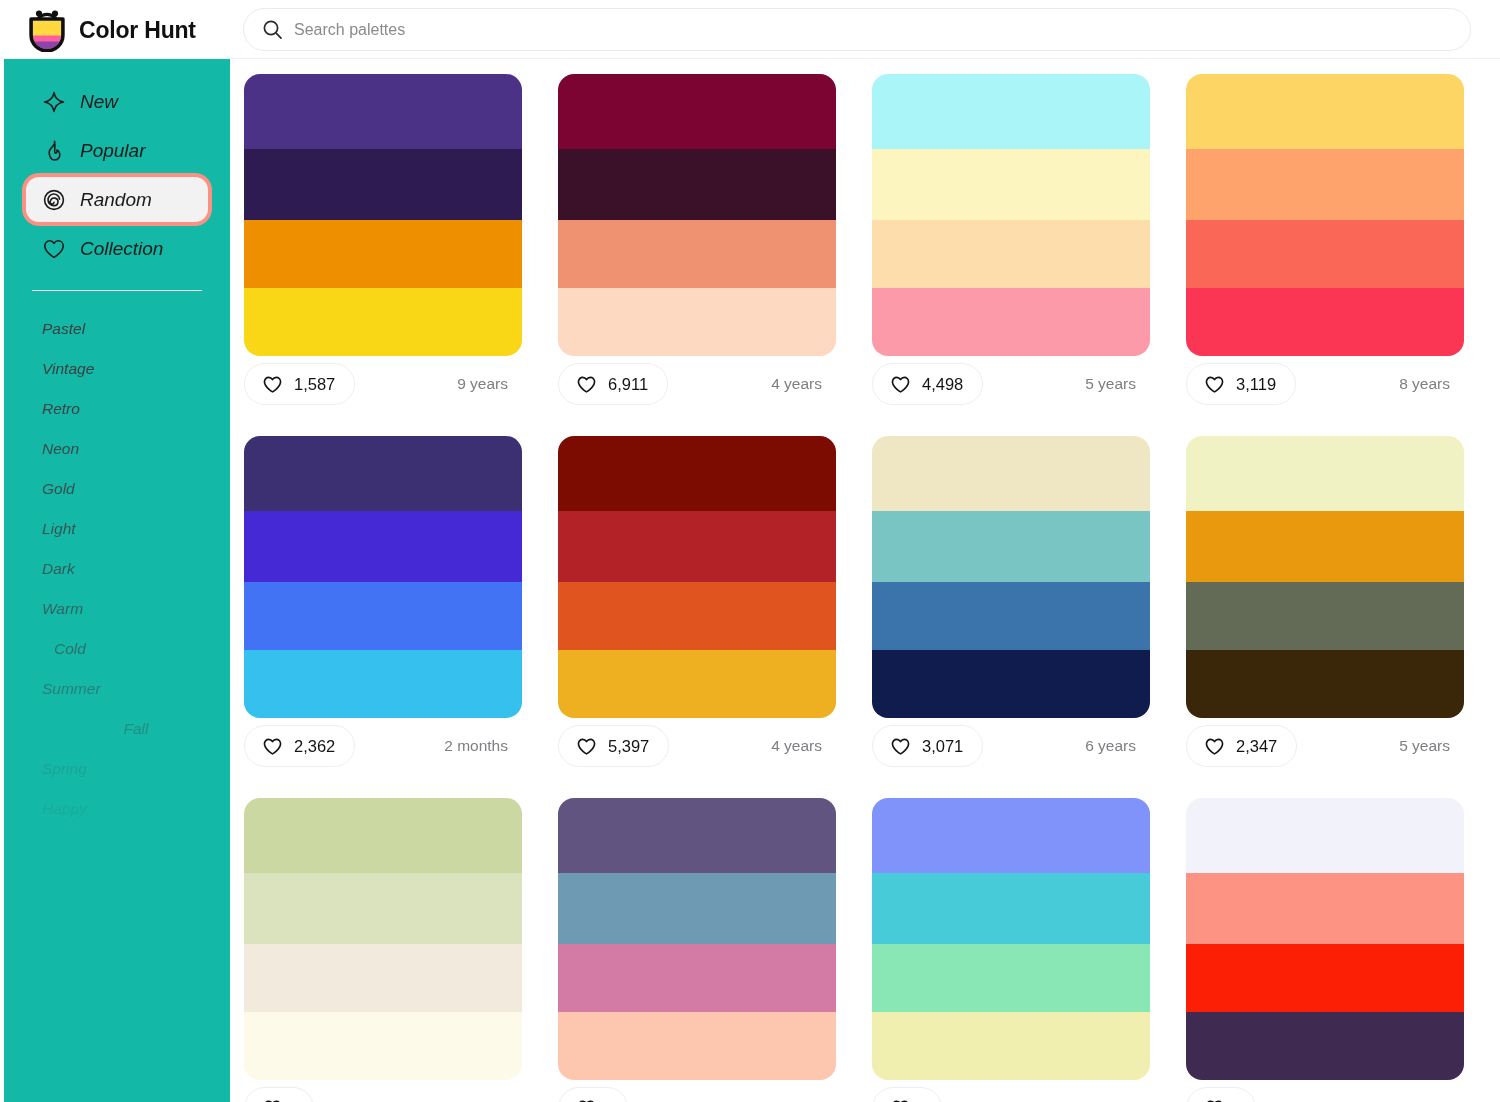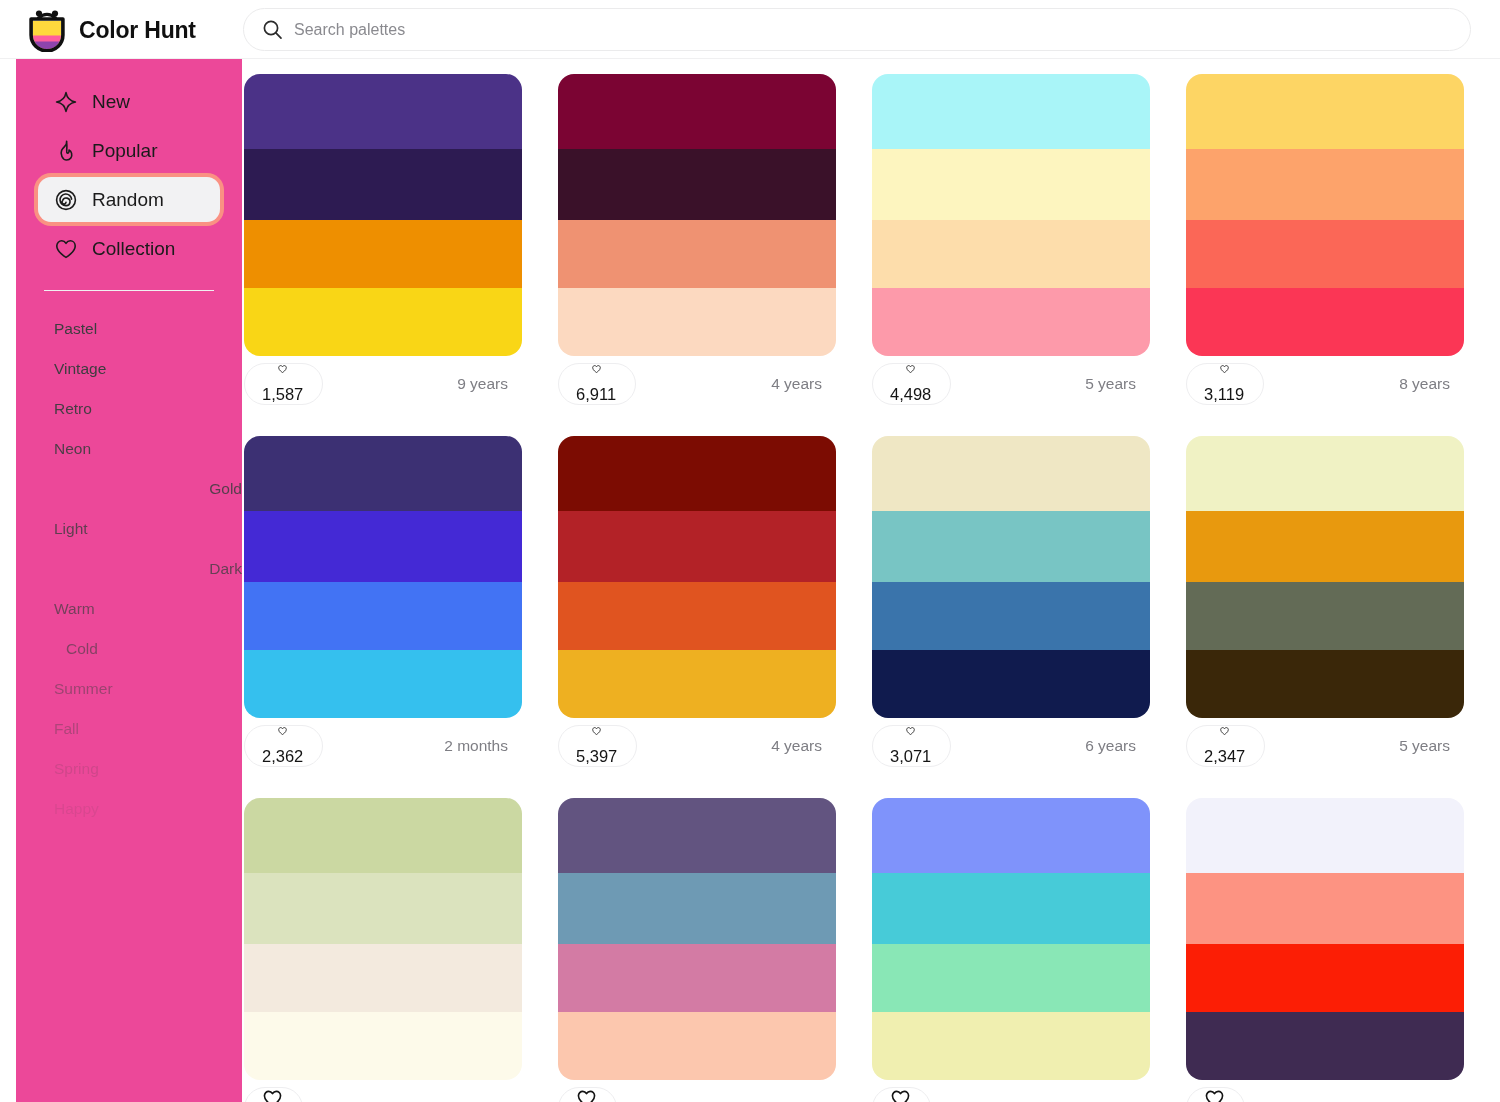--- a/index.html
+++ b/index.html
@@ -84,27 +84,28 @@
     font-family: "Liberation Sans", sans-serif;
     font-size: 16px;
     color: #3b82f6;
     height: 100%;
   }
   .search-input::placeholder { color: #8a8a8f; }
 
   
   .sidebar {
     position: absolute;
-    left: 16px;
+    left: 4px;
     top: 59px;
     width: 226px;
     height: 1043px;
-    background: #ec4899;
+    background: #14b8a6;
     overflow: hidden;
     z-index: 20;
+    font-style: italic;
   }
 
   .nav {
     padding-top: 16px;
   }
   .nav-item {
     position: relative;
     display: flex;
     align-items: center;
     gap: 14px;
@@ -190,21 +191,20 @@
   .like-pill {
     display: flex;
     align-items: center;
     gap: 11px;
     height: 42px;
     padding: 0 19px 0 17px;
     border-radius: 21px;
     background: #ffffff;
     border: 1px solid #eeeef0;
     cursor: pointer;
-    flex-direction: column;
   }
   .like-count {
     font-size: 16.5px;
     color: #141414;
     white-space: nowrap;
   }
   .age {
     font-size: 15.5px;
     color: #7e7e84;
     white-space: nowrap;
@@ -275,27 +275,27 @@
       </div>
     </div>
 
     <div class="sidebar-divider"></div>
 
     <div class="tags" id="tag-list">
         <div class="tag-item" style="opacity: 1;">Pastel</div>
         <div class="tag-item" style="opacity: 1;">Vintage</div>
         <div class="tag-item" style="opacity: 0.95;">Retro</div>
         <div class="tag-item" style="opacity: 0.9;">Neon</div>
-        <div class="tag-item" style="opacity: 0.85; text-align: right;">Gold</div>
+        <div class="tag-item" style="opacity: 0.85;">Gold</div>
         <div class="tag-item" style="opacity: 0.8;">Light</div>
-        <div class="tag-item" style="opacity: 0.75; text-align: right;">Dark</div>
+        <div class="tag-item" style="opacity: 0.75;">Dark</div>
         <div class="tag-item" style="opacity: 0.68;">Warm</div>
         <div class="tag-item" style="opacity: 0.58; margin-left: 12px;">Cold</div>
         <div class="tag-item" style="opacity: 0.45;">Summer</div>
-        <div class="tag-item" style="opacity: 0.34;">Fall</div>
+        <div class="tag-item" style="opacity: 0.34; text-align: center;">Fall</div>
         <div class="tag-item" style="opacity: 0.16;">Spring</div>
         <div class="tag-item" style="opacity: 0.1;">Happy</div>
       </div>
   </div>
 
   <div class="grid-wrap">
     <div class="grid" id="palette-grid">
         <div class="card">
           <div class="swatches">
             <div class="swatch" style="background: rgb(75, 50, 135);"></div>

